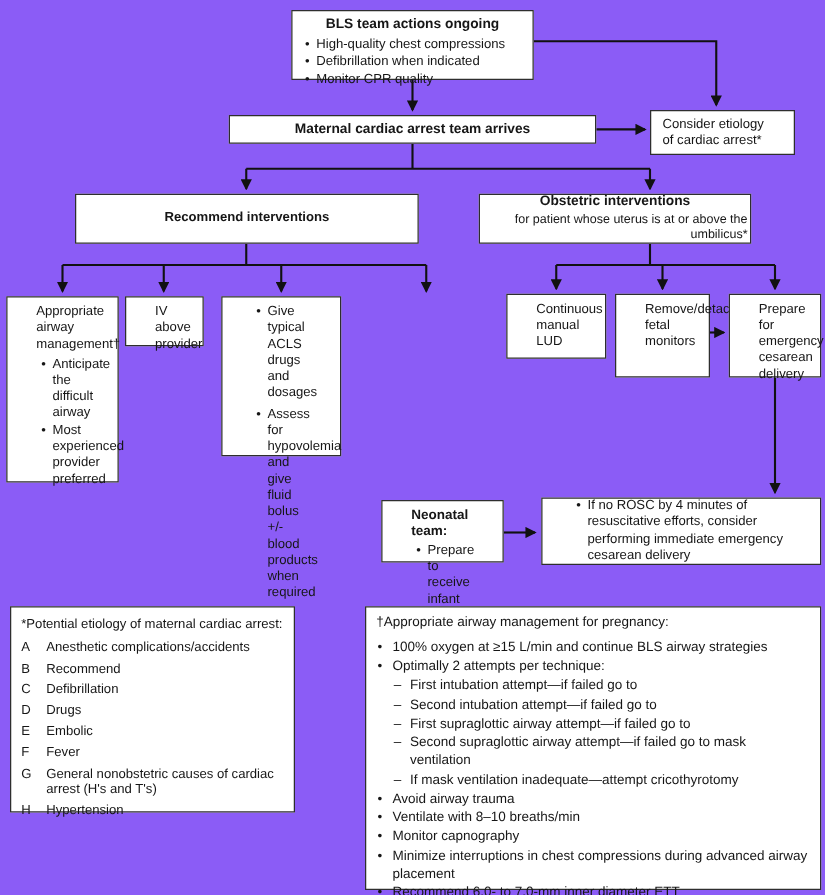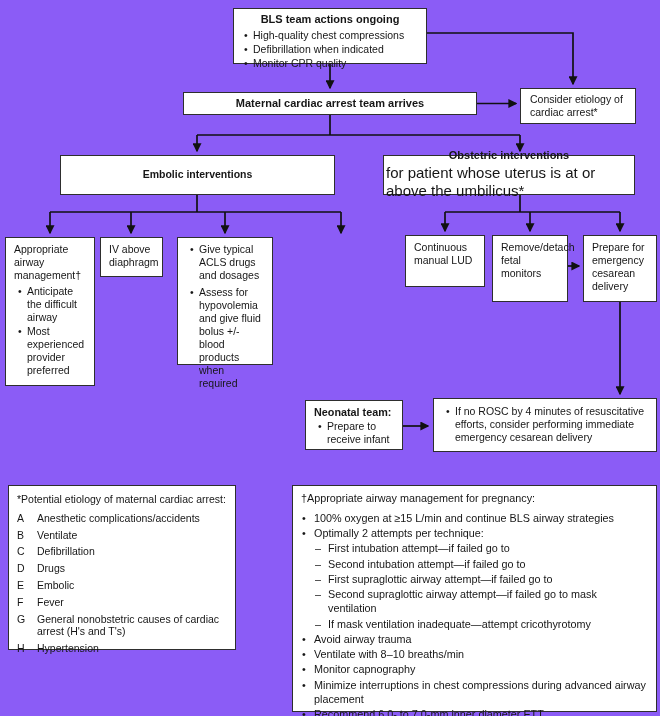--- a/index.html
+++ b/index.html
@@ -6,39 +6,39 @@
   body { font-family: "Liberation Sans", "DejaVu Sans", sans-serif; background:#fff; }
   #canvas {
     position:relative; width:660px; height:716px;
     background:#8b5cf6; overflow:hidden; color:#161616;
   }
   #connectors { position:absolute; left:0; top:0; z-index:1; pointer-events:none; }
   .box {
     position:absolute; z-index:2; box-sizing:border-box;
     background:#fff; border:1px solid #2e2e2e;
     font-size:10.5px; line-height:1.24; color:#161616;
-    padding:5px 8px;
+    padding:5px 23px;
   }
   .title-center { display:flex; align-items:center; justify-content:center; text-align:center; font-weight:bold; }
   .v-center { display:flex; flex-direction:column; justify-content:center; }
   .bls-title { font-weight:bold; text-align:center; font-size:11px; margin:1px 0 2px 0; }
   ul.blist { list-style:none; margin:0; padding:0 0 0 13px; }
   ul.blist li { position:relative; margin:0 0 1px 0; }
   ul.blist li::before { content:"\2022"; position:absolute; left:-9px; }
   .mi-title { font-weight:bold; text-align:center; font-size:11px; }
-  .mi-sub { text-align:left; font-size:15px; margin-top:1px; }
+  .mi-sub { text-align:right; font-size:10px; margin-top:1px; }
   .intro { margin-bottom:3px; }
   .nb-title { font-weight:bold; font-size:10.8px; margin-bottom:1px; }
 
   
   #box-bls      { left:233px; top:8px;   width:194px; height:56px; padding:3px 6px; }
   #box-arrest   { left:183px; top:92px;  width:294px; height:23px; font-size:11px; }
   #box-etiology { left:520px; top:88px;  width:116px; height:36px; padding-left:9px; }
   #box-maternal { left:60px;  top:155px; width:275px; height:40px; }
-  #box-obstetric{ left:383px; top:155px; width:252px; height:40px; padding:2px 2px; }
+  #box-obstetric{ left:383px; top:155px; width:218px; height:40px; padding:2px 2px; }
   #box-airway   { left:5px;   top:237px; width:90px;  height:149px; }
   #box-iv       { left:100px; top:237px; width:63px;  height:40px; }
   #box-acls     { left:177px; top:237px; width:96px;  height:128px; }
   #box-mag      { left:288px; top:237px; width:107px; height:140px; }
   #box-lud      { left:405px; top:235px; width:80px;  height:52px; }
   #box-monitors { left:492px; top:235px; width:76px;  height:67px; }
   #box-cesarean { left:583px; top:235px; width:74px;  height:67px; }
   #box-neonatal { left:305px; top:400px; width:98px;  height:50px; }
   #box-rosc     { left:433px; top:398px; width:224px; height:54px; display:flex; align-items:center; }
 
@@ -100,38 +100,38 @@
 
   <div class="box title-center" id="box-arrest">
     <span>Maternal cardiac arrest team arrives</span>
   </div>
 
   <div class="box v-center" id="box-etiology">
     <span>Consider etiology of cardiac arrest*</span>
   </div>
 
   <div class="box title-center" id="box-maternal">
-    <span>Embolic interventions</span>
+    <span>Recommend interventions</span>
   </div>
 
   <div class="box v-center" id="box-obstetric">
     <div class="mi-title">Obstetric interventions</div>
     <div class="mi-sub">for patient whose uterus is at or above the umbilicus*</div>
   </div>
 
   <div class="box" id="box-airway">
     <div class="intro">Appropriate airway management†</div>
     <ul class="blist">
       <li>Anticipate the difficult airway</li>
       <li>Most experienced provider preferred</li>
     </ul>
   </div>
 
   <div class="box" id="box-iv">
-    <span>IV above diaphragm</span>
+    <span>IV above provider</span>
   </div>
 
   <div class="box" id="box-acls">
     <ul class="blist">
       <li style="margin-bottom:4px;">Give typical ACLS drugs and dosages</li>
       <li>Assess for hypovolemia and give fluid bolus +/- blood products when required</li>
     </ul>
   </div>
 
 
@@ -161,21 +161,21 @@
   </div>
 
   <div class="box" id="fn-etiology">
     <div class="fn-title">*Potential etiology of maternal cardiac arrest:</div>
     <div class="fn-row">
       <span>A</span>
       <span>Anesthetic complications/accidents</span>
     </div>
     <div class="fn-row">
       <span>B</span>
-      <span>Ventilate</span>
+      <span>Recommend</span>
     </div>
     <div class="fn-row">
       <span>C</span>
       <span>Defibrillation</span>
     </div>
     <div class="fn-row">
       <span>D</span>
       <span>Drugs</span>
     </div>
     <div class="fn-row">

